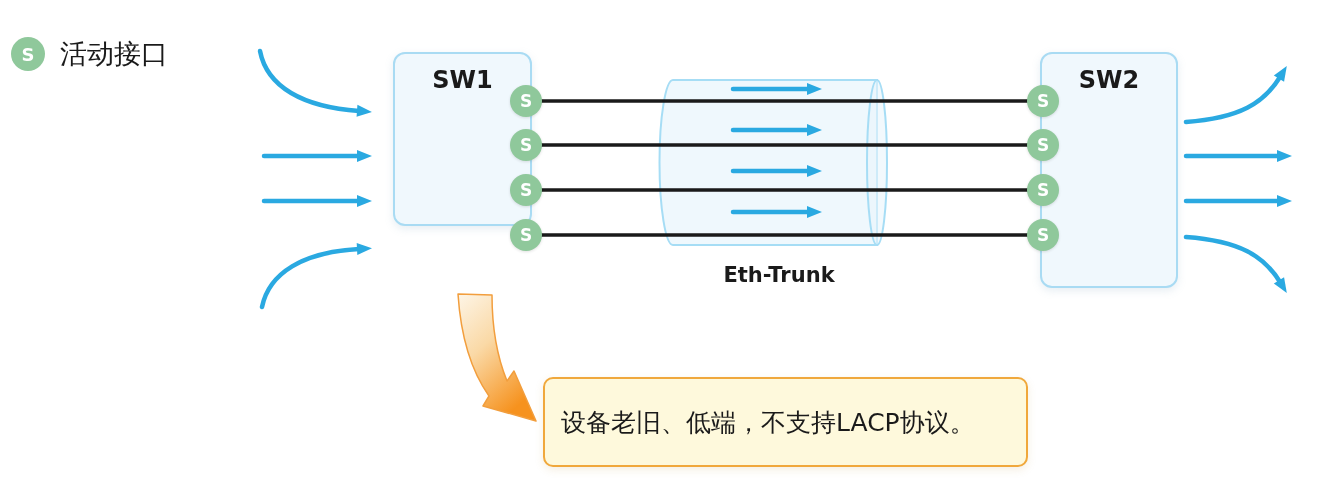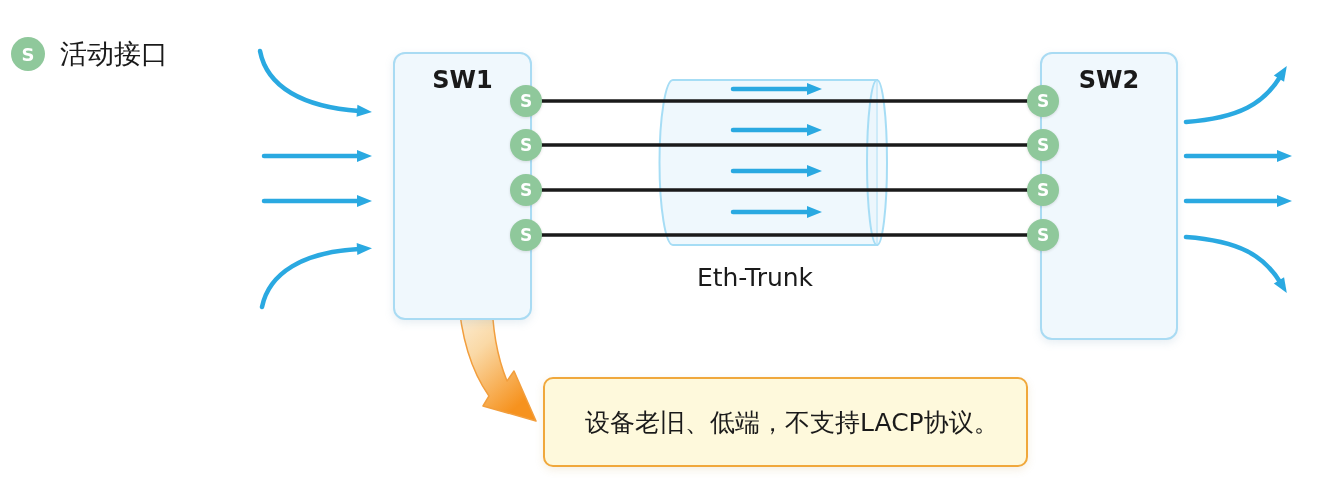--- a/index.html
+++ b/index.html
@@ -34,22 +34,22 @@
   
   .device {
     position: absolute;
     background: #F0F8FD;
     border: 2px solid #A9DBF3;
     border-radius: 12px;
     box-sizing: border-box;
     box-shadow: 0 3px 8px rgba(120,160,190,0.18);
     text-align: center;
   }
-  .device.sw1 { left: 393px; top: 52px; width: 139px; height: 268px; }
-  .device.sw2 { left: 1040px; top: 52px; width: 138px; height: 288px; }
+  .device.sw1 { left: 393px; top: 52px; width: 139px; height: 174px; }
+  .device.sw2 { left: 1040px; top: 52px; width: 138px; height: 236px; }
   .device-label {
     margin-top: 12px;
     font-size: 24px; font-weight: bold; color: #1a1a1a;
   }
   
   .port-badge {
     position: absolute;
     width: 32px; height: 32px; border-radius: 50%;
     background: #8FC89B;
     display: flex; align-items: center; justify-content: center;
@@ -57,34 +57,34 @@
     box-shadow: 0 1px 3px rgba(0,0,0,0.12);
   }
   .sw1-port { left: 510px; }
   .sw2-port { left: 1027px; }
   .port-y1 { top: 85px; }
   .port-y2 { top: 129px; }
   .port-y3 { top: 174px; }
   .port-y4 { top: 219px; }
   
   .trunk-label {
-    position: absolute; left: 645px; top: 263px; width: 220px;
+    position: absolute; left: 669px; top: 263px; width: 220px;
     text-align: center;
-    font-size: 25px; font-weight: normal; color: #1a1a1a;
+    font-size: 21px; font-weight: bold; color: #1a1a1a;
   }
   
   .callout {
     position: absolute; left: 543px; top: 377px;
     width: 485px; height: 90px;
     box-sizing: border-box;
     background: #FEF9DC;
     border: 2px solid #F0A83C;
     border-radius: 10px;
     display: flex; align-items: center;
-    padding-left: 40px;
+    padding-left: 16px;
     box-shadow: 0 3px 8px rgba(190,150,60,0.15);
   }
   .callout-text {
     font-size: 25px; color: #1a1a1a;
   }
 </style>
 </head>
 <body>
 
 <div class="canvas">

